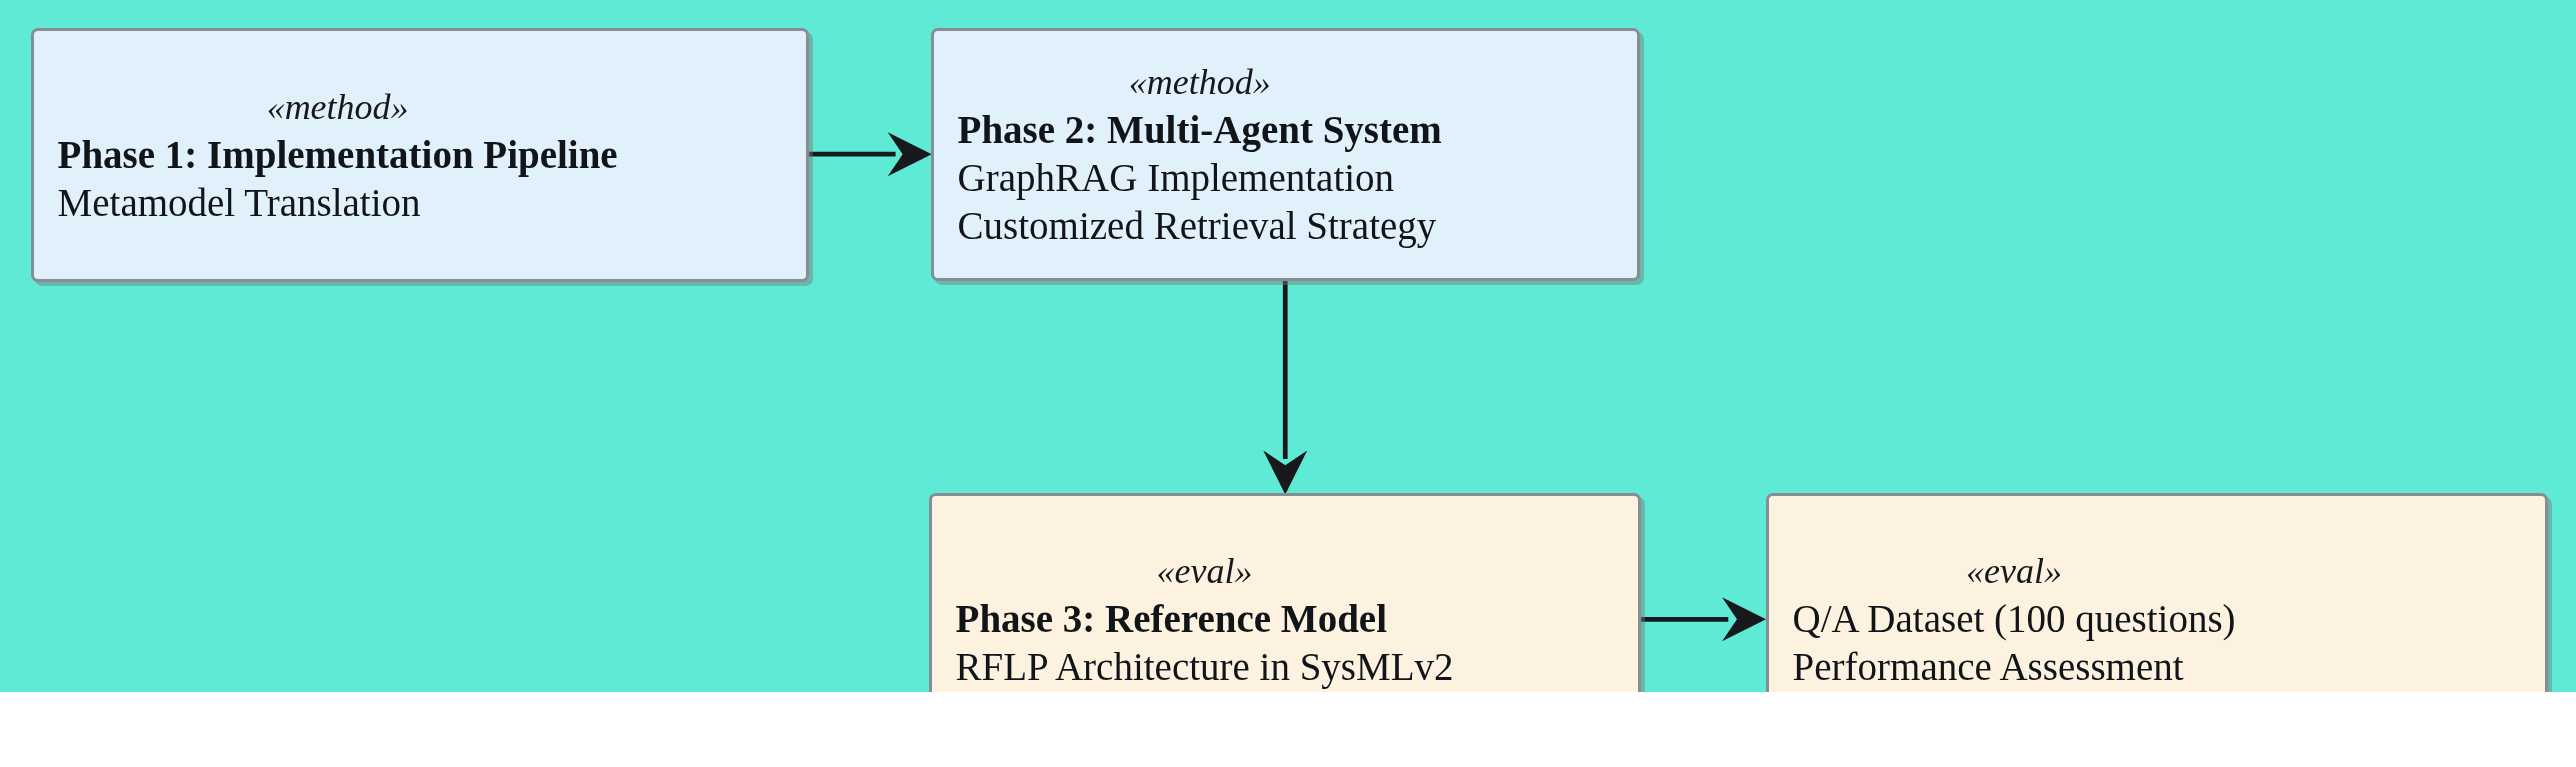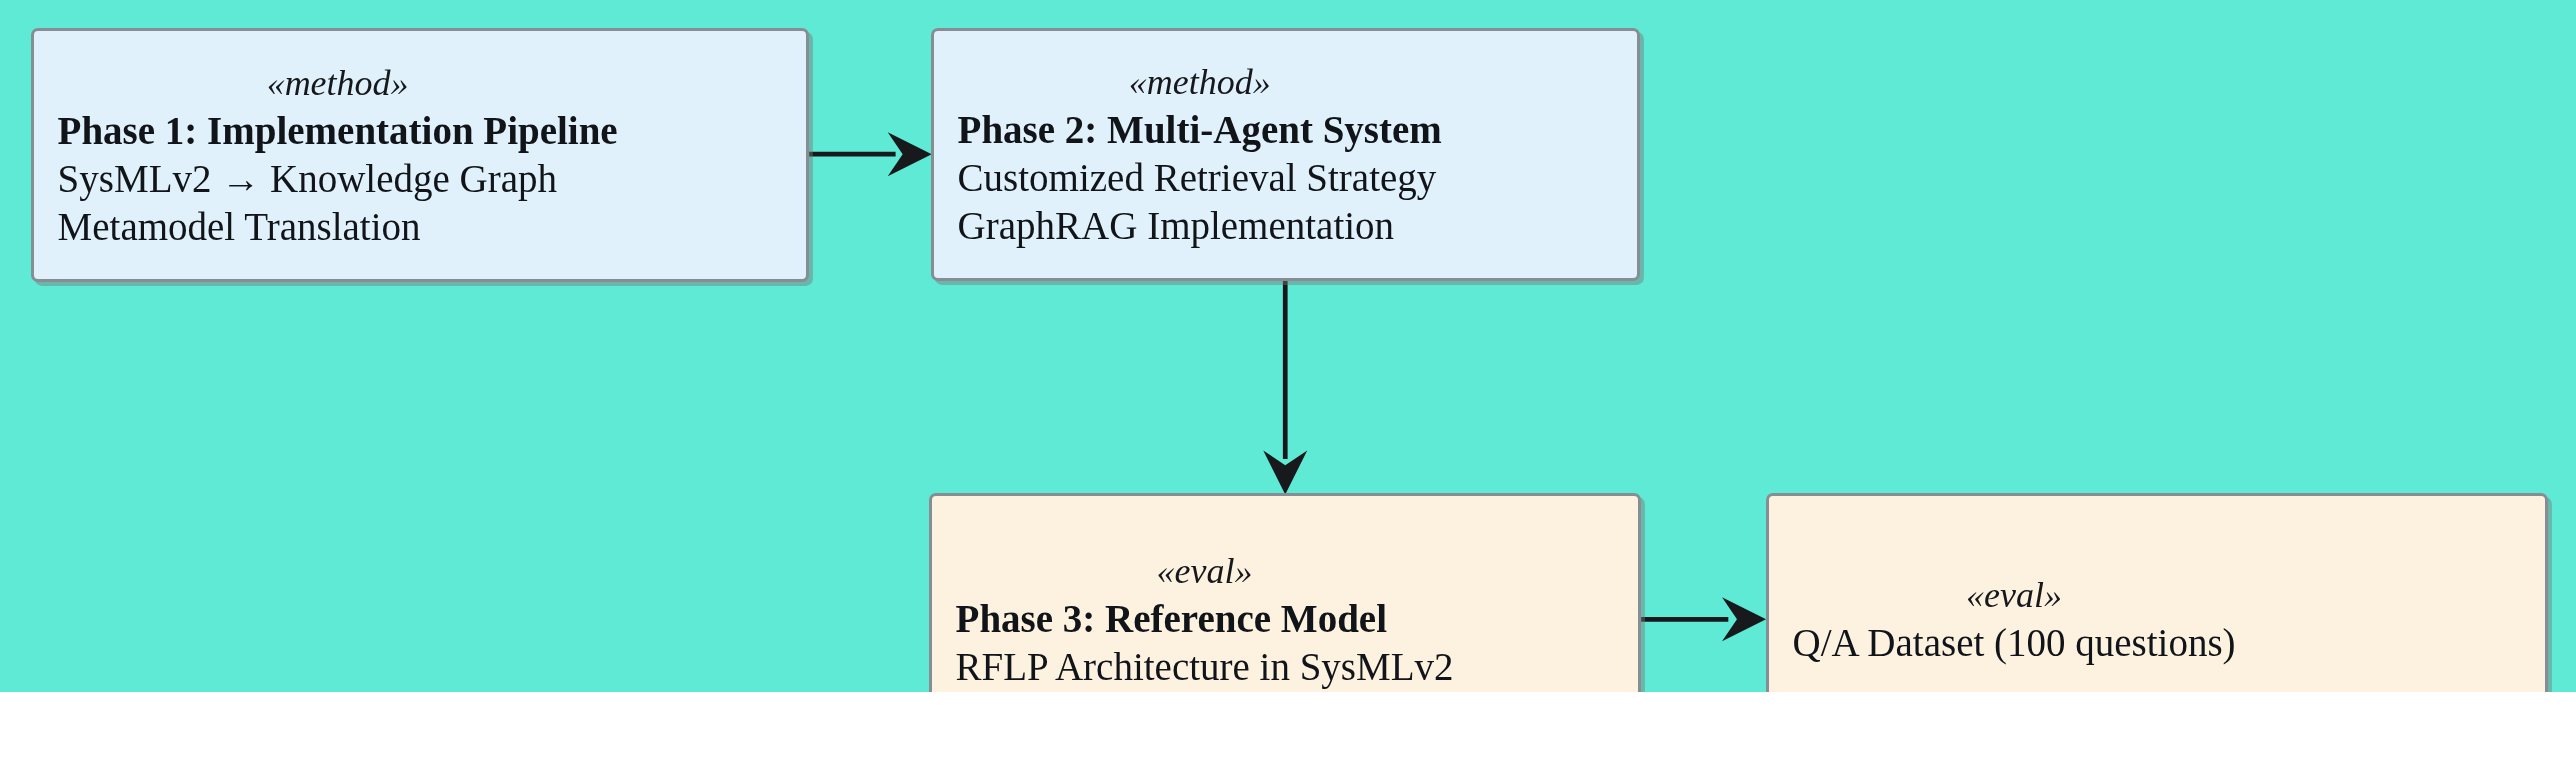--- a/index.html
+++ b/index.html
@@ -81,43 +81,43 @@
     <g>
       <line x1="2089" y1="788" x2="2200" y2="788" stroke="#17191c" stroke-width="6"></line>
       <polygon points="2248,788 2192,760 2211,788 2192,816" fill="#17191c"></polygon>
     </g>
   </svg>
 
   <div class="node method node-phase1" style="background: rgb(224, 241, 251); border-color: rgb(134, 141, 148);">
     <div class="node-content">
       <div class="stereotype">«method»</div>
       <div class="node-title">Phase 1: Implementation Pipeline</div>
-      <div class="node-line">SysMLv2 → Knowledge Graph</div>
       <div class="node-line">Metamodel Translation</div>
     </div>
   </div>
 
   <div class="node method node-phase2" style="background: rgb(224, 241, 251); border-color: rgb(134, 141, 148);">
     <div class="node-content">
       <div class="stereotype">«method»</div>
       <div class="node-title">Phase 2: Multi-Agent System</div>
+      <div class="node-line">GraphRAG Implementation</div>
       <div class="node-line">Customized Retrieval Strategy</div>
-      <div class="node-line">GraphRAG Implementation</div>
     </div>
   </div>
 
   <div class="node eval node-phase3" style="background: rgb(253, 242, 224); border-color: rgb(134, 141, 148);">
     <div class="node-content">
       <div class="stereotype">«eval»</div>
       <div class="node-title">Phase 3: Reference Model</div>
       <div class="node-line">RFLP Architecture in SysMLv2</div>
     </div>
   </div>
 
   <div class="node eval node-phase4" style="background: rgb(253, 242, 224); border-color: rgb(134, 141, 148);">
     <div class="node-content">
       <div class="stereotype">«eval»</div>
       <div class="node-line">Q/A Dataset (100 questions)</div>
+      <div class="node-line">Performance Assessment</div>
     </div>
   </div>
 
 </div>
 
 
 </body></html>

